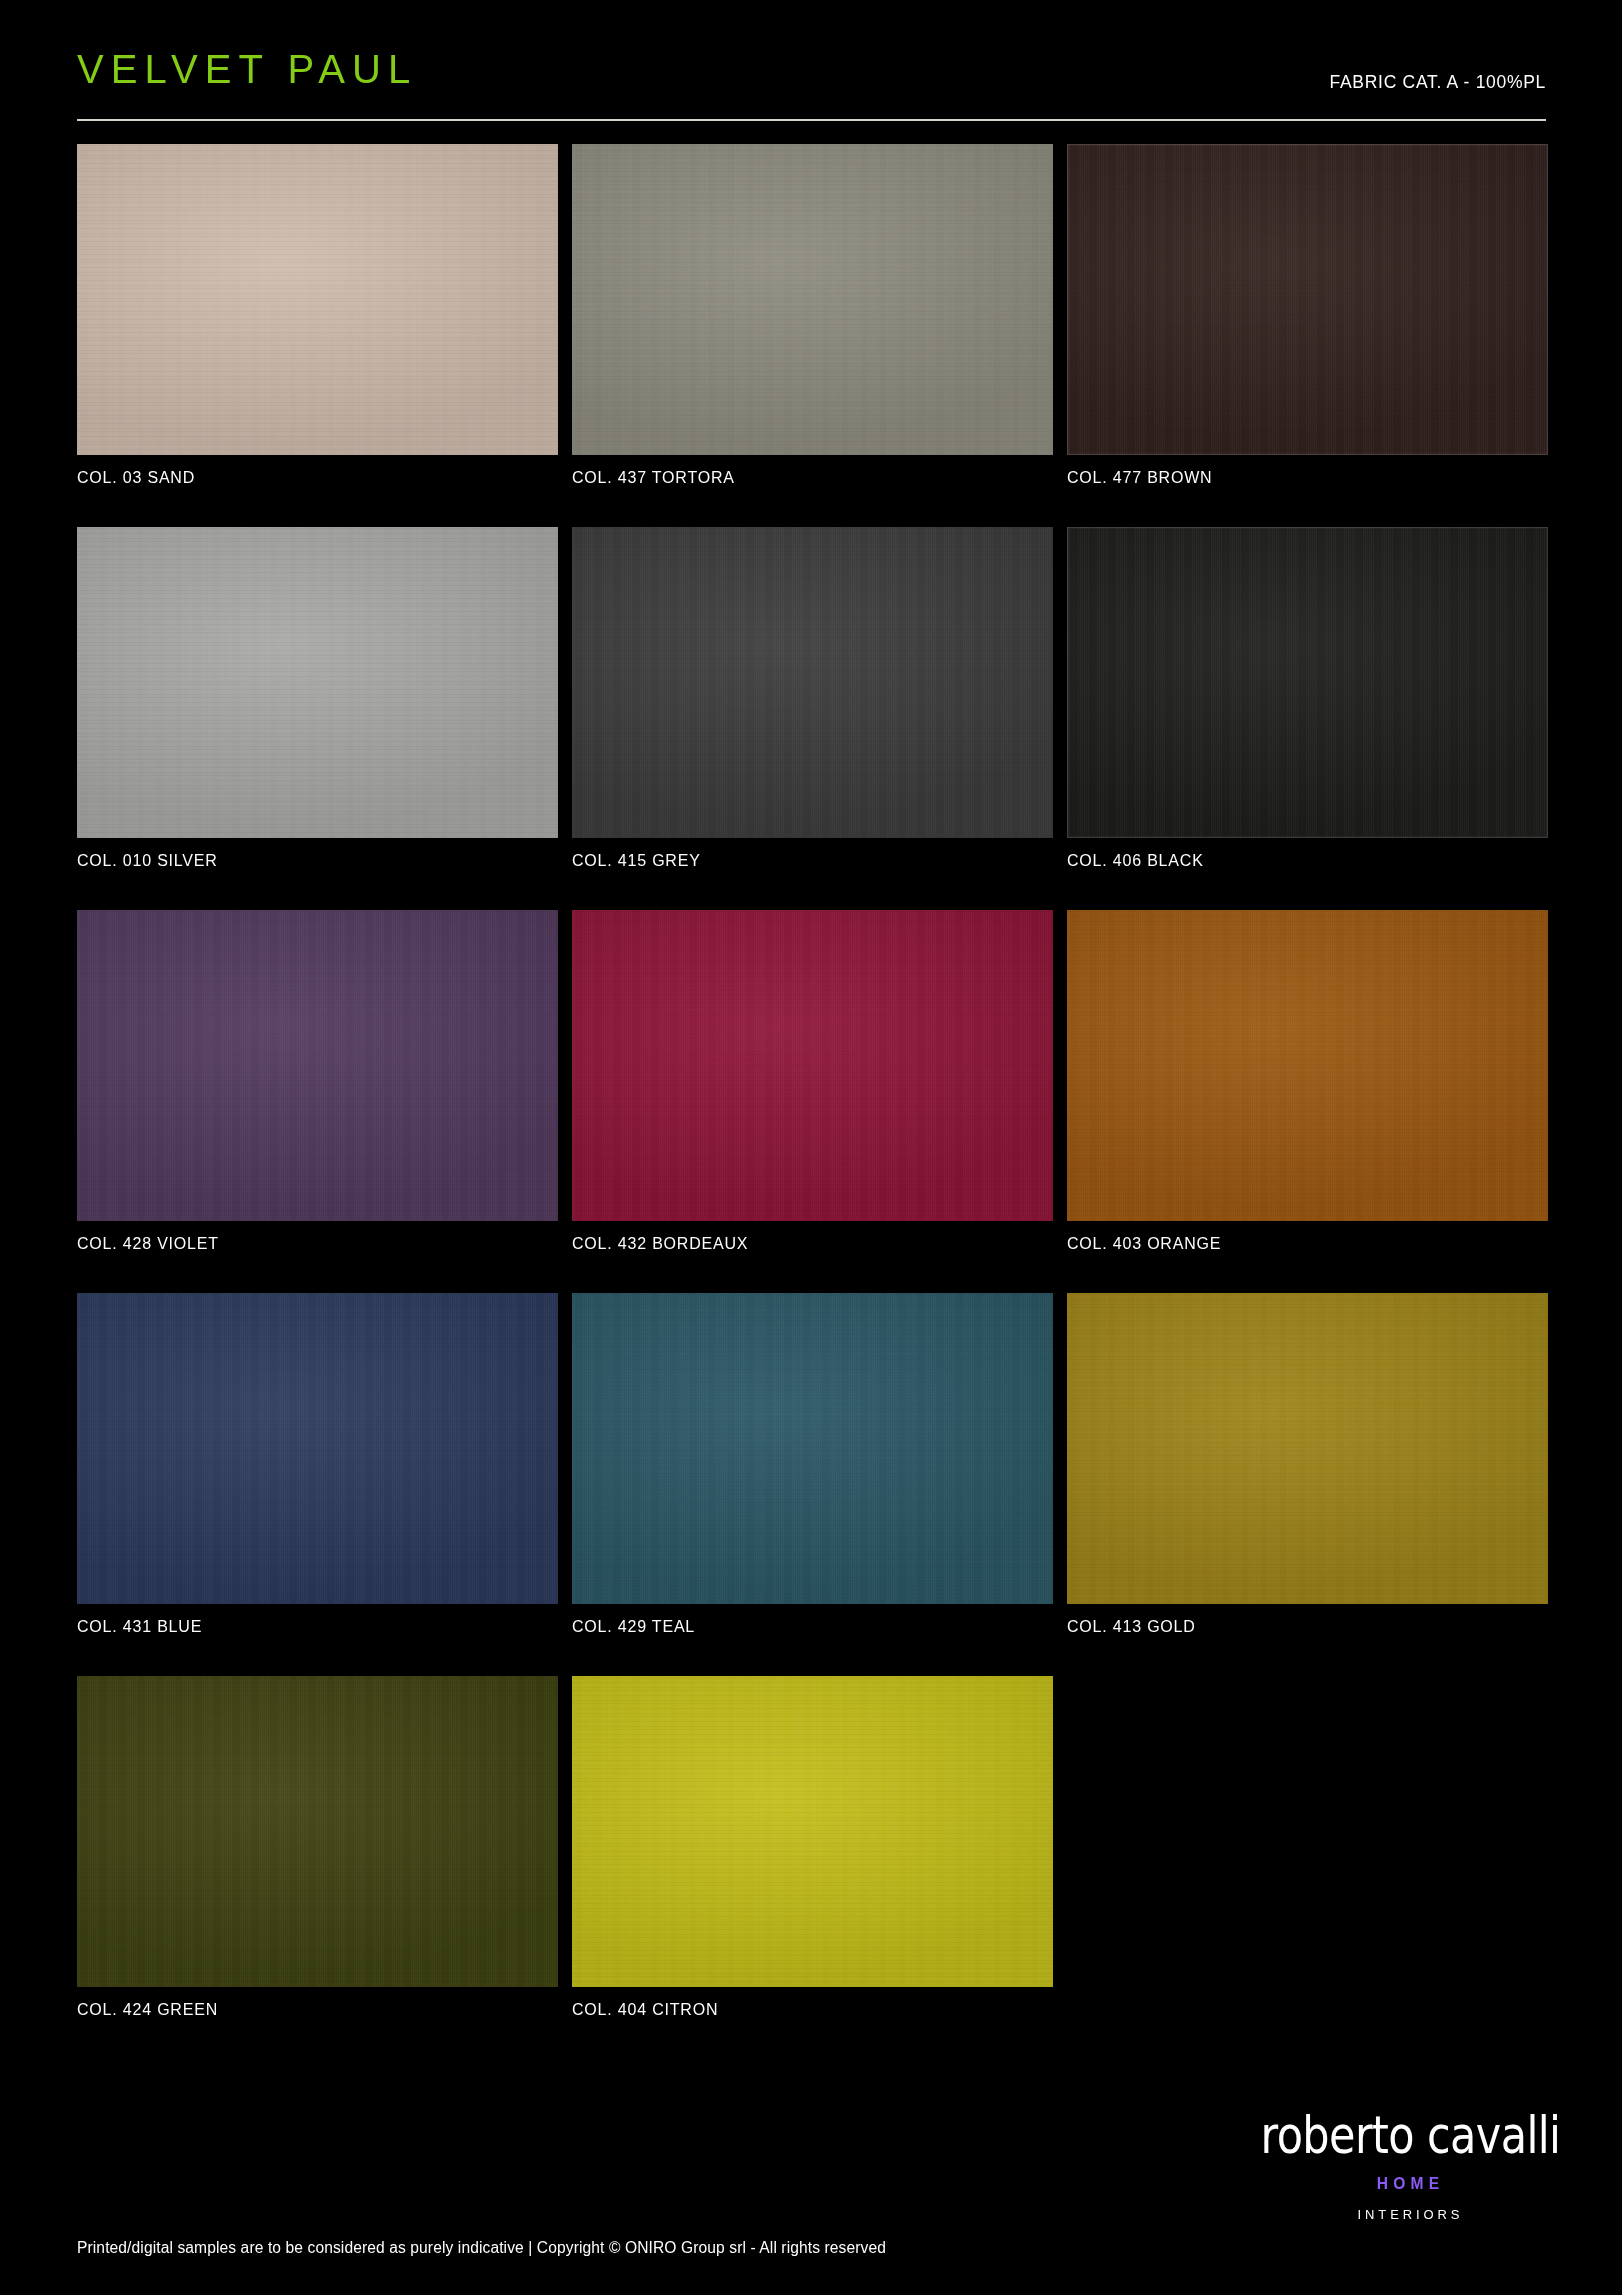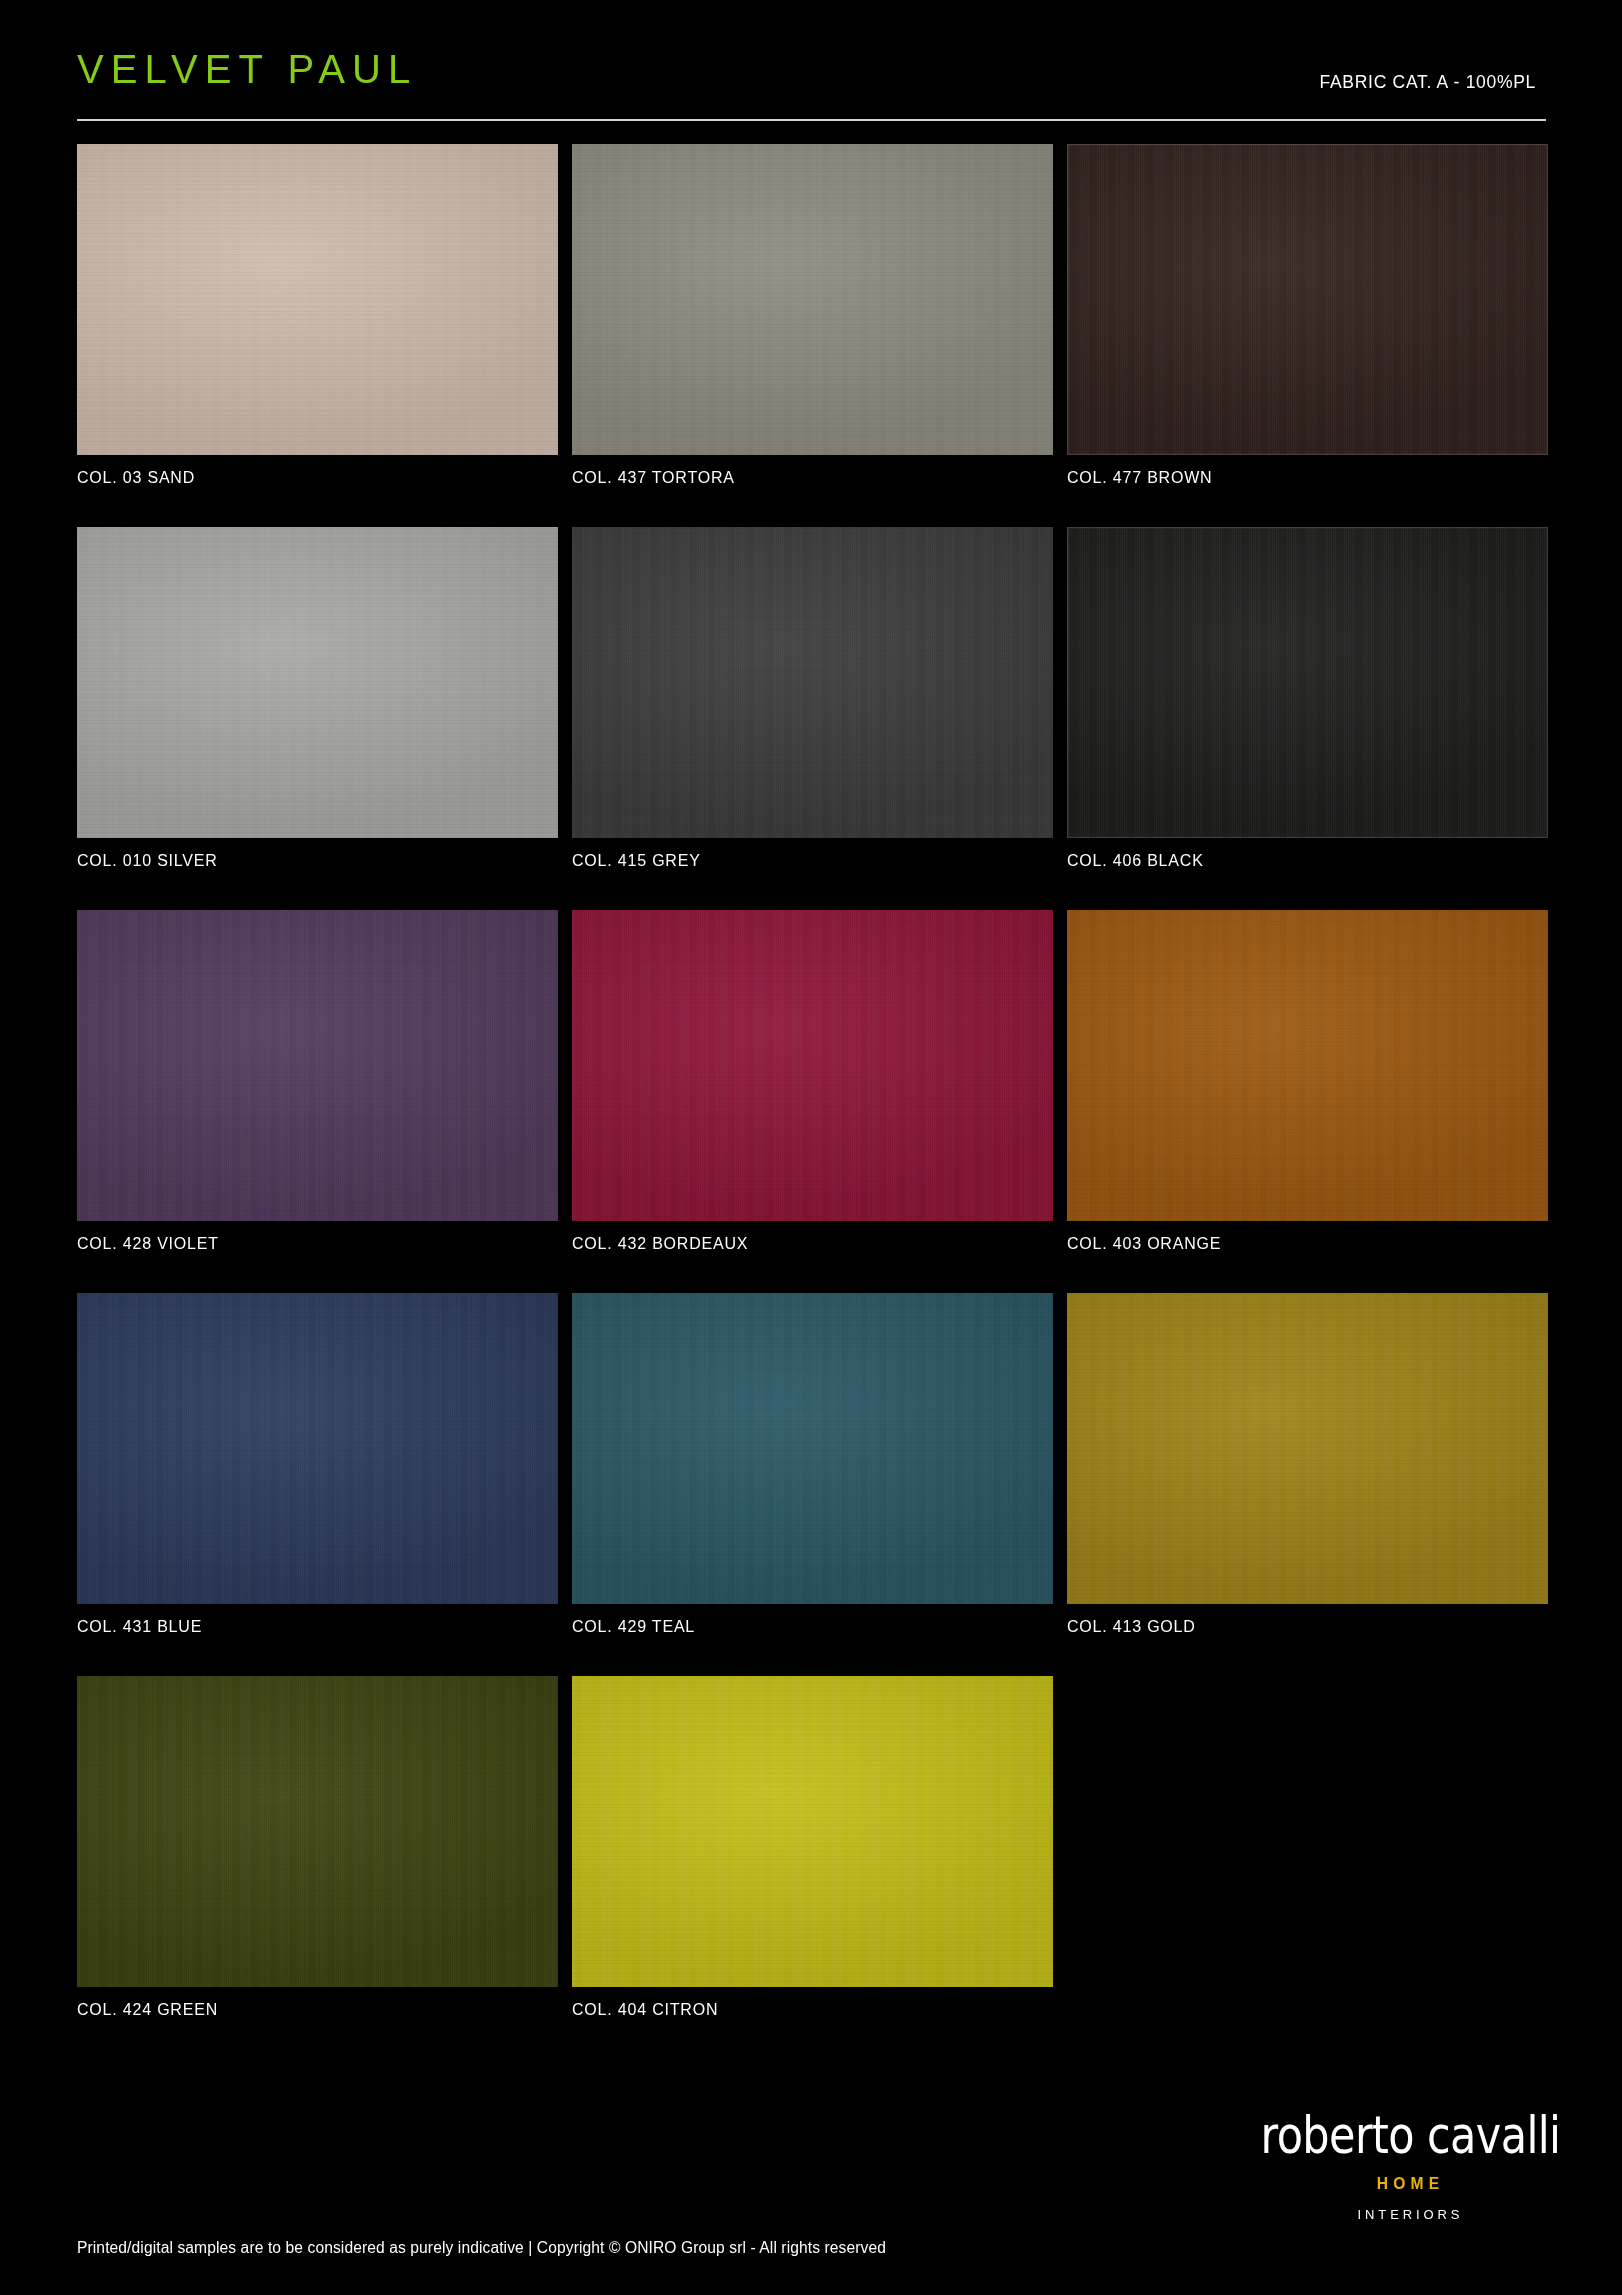--- a/index.html
+++ b/index.html
@@ -38,21 +38,21 @@
     top: 0;
     font-size: 40px;
     letter-spacing: 7.1px;
     font-weight: 400;
     color: #84cc16;
     line-height: 49px;
     white-space: nowrap;
   }
   .cat {
     position: absolute;
-    right: 10px;
+    right: 0;
     top: 27px;
     font-size: 17.5px;
     letter-spacing: 0.7px;
     color: #ffffff;
     font-weight: 400;
     white-space: nowrap;
   }
   .header-rule {
     position: absolute;
     left: 77px;
@@ -127,21 +127,21 @@
     color: #ffffff;
     line-height: 47px;
     transform: scaleY(1.18);
     transform-origin: center bottom;
   }
   .logo-home {
     margin-top: 10.4px;
     font-size: 15.6px;
     letter-spacing: 5.2px;
     font-weight: 700;
-    color: #eab308;
+    color: #8b5cf6;
   }
   .logo-interiors {
     margin-top: 14.3px;
     font-size: 13px;
     letter-spacing: 3.9px;
     font-weight: 400;
     color: #ffffff;
   }
   .disclaimer {
     position: absolute;

